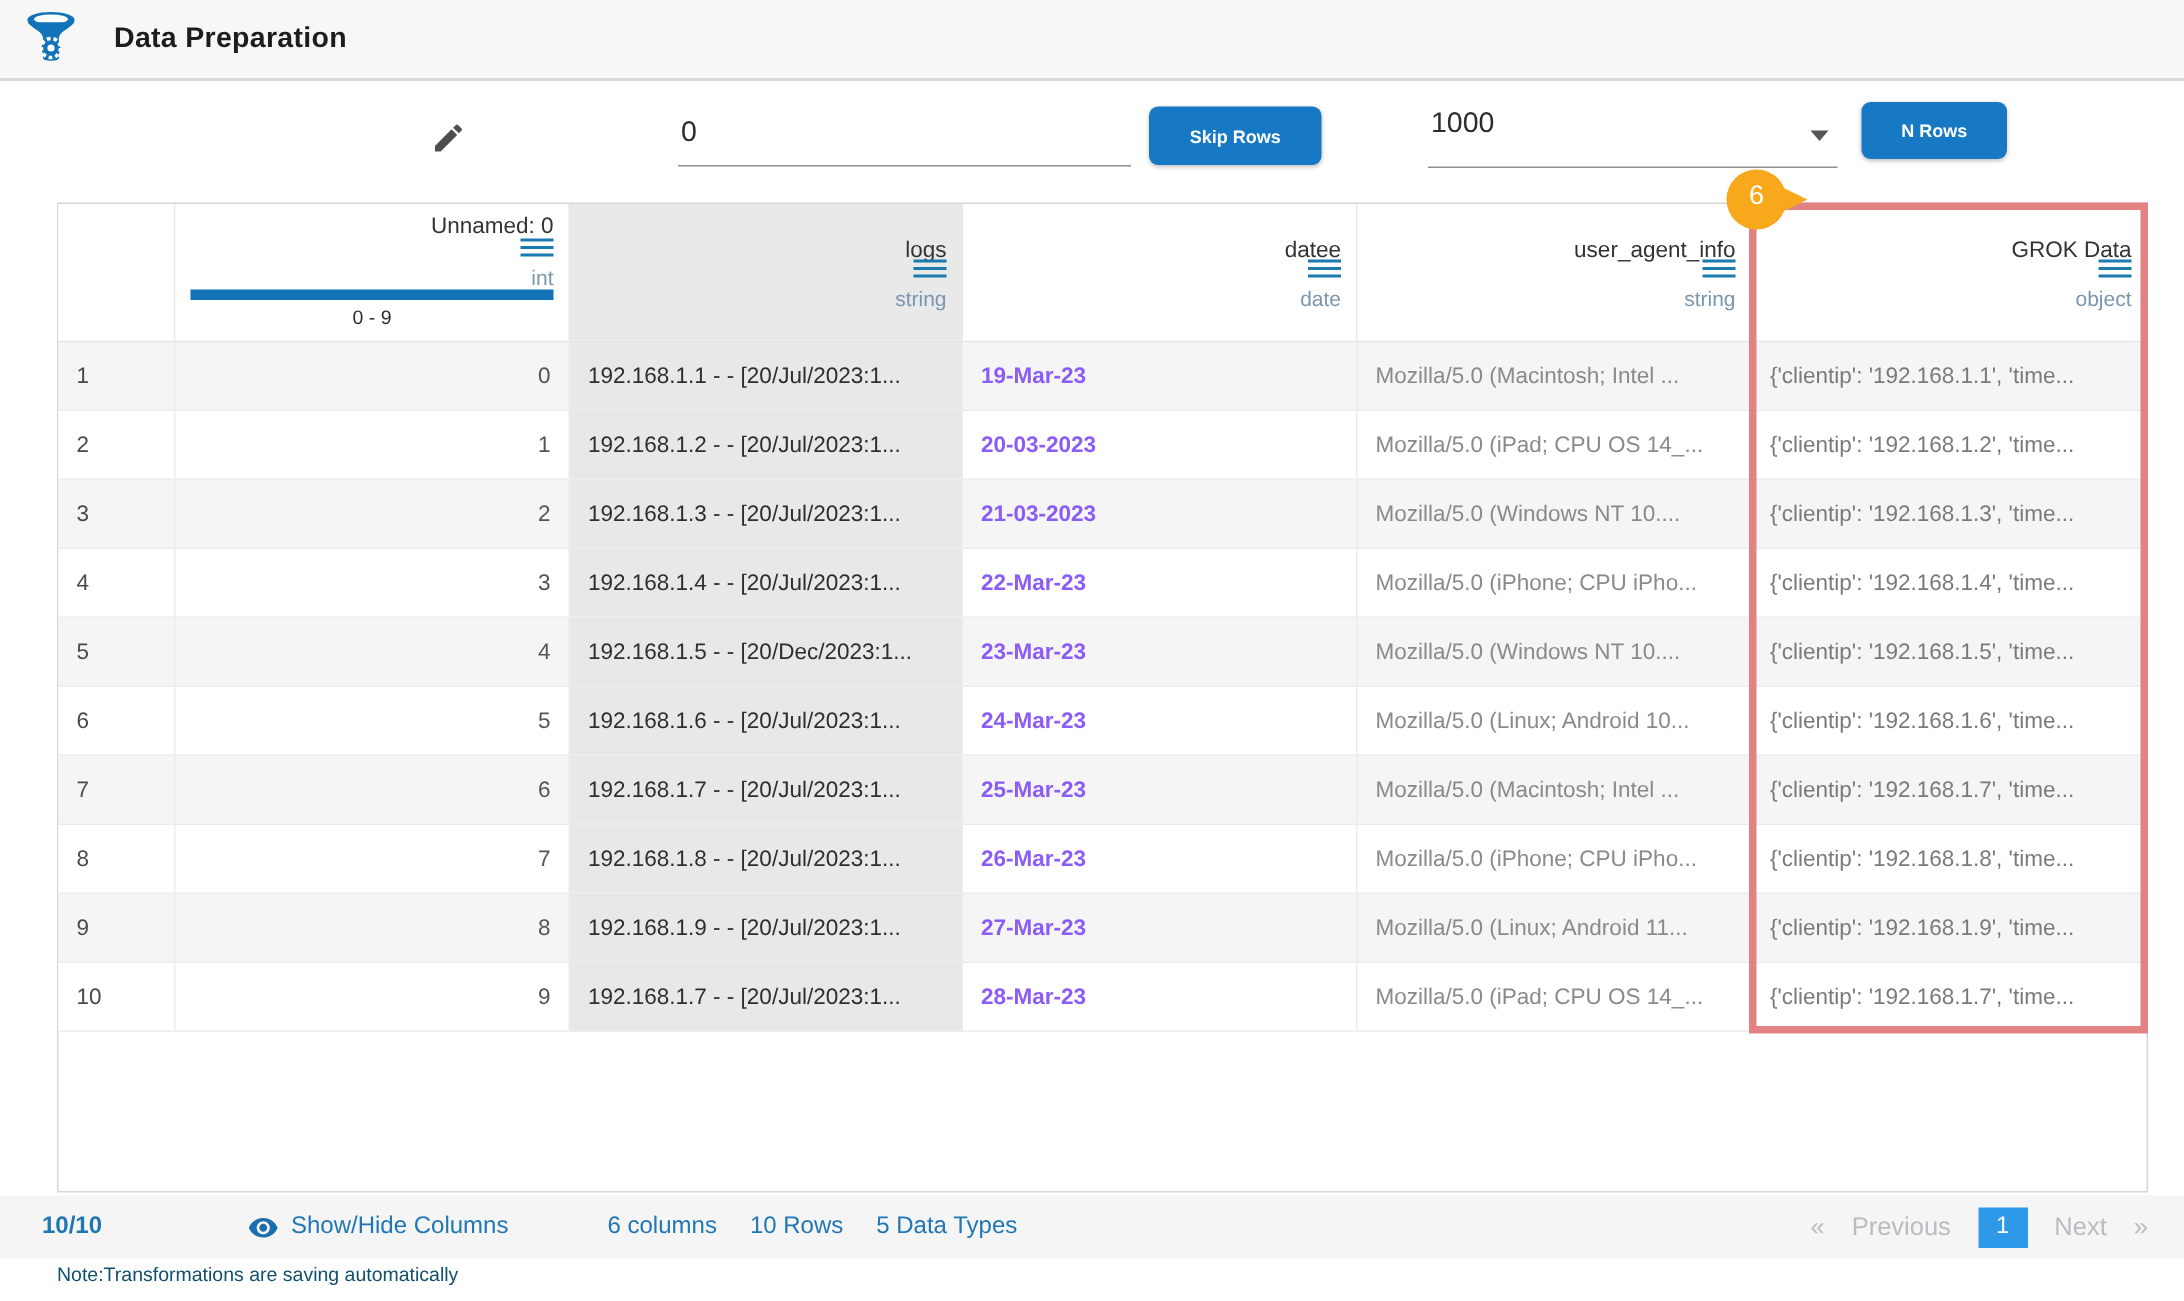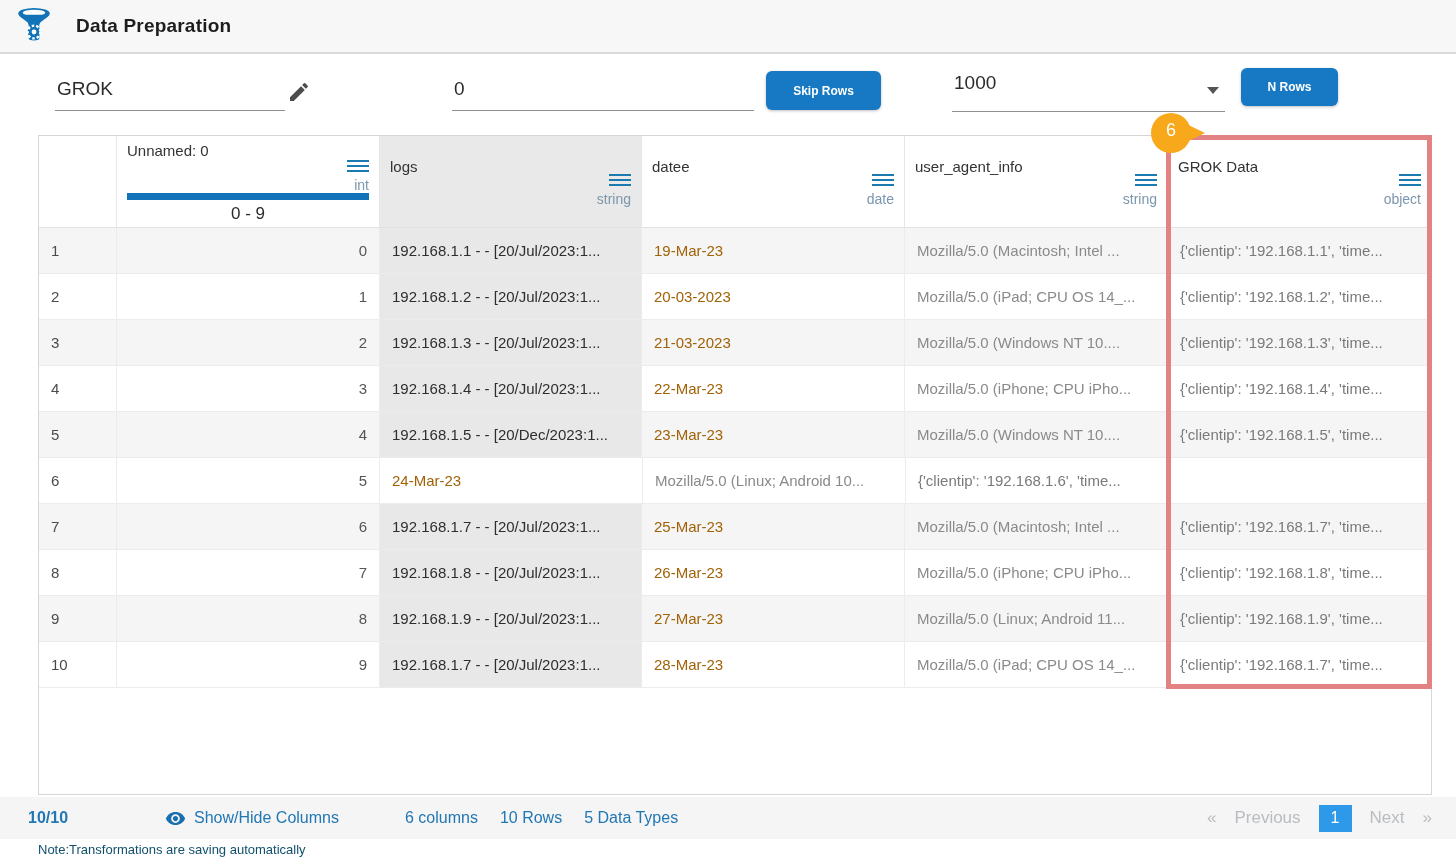--- a/index.html
+++ b/index.html
@@ -54,54 +54,54 @@
     position:relative; border-right:1px solid #e7e7e7; padding:6px 10px;
     font-size:15px; color:#333; background:#fff;
   }
   .th:last-child { border-right:none; }
   .th.col-idx { width:78px; }
   .th.col-unnamed { width:263px; }
   .th.col-logs { width:262px; background:#e9e9e9; }
   .th.col-datee { width:263px; }
   .th.col-ua { width:263px; }
   .th.col-grok { width:263px; }
-  .th .col-title { display:block; }
+  .th .col-title { display:block;text-align:right; }
   .th.pad-title .col-title { margin-top:16px; }
   .menu-block { position:absolute; right:10px; text-align:right; }
   .col-unnamed .menu-block { top:22px; }
   .pad-title .menu-block { top:36px; }
   .hamburger {
     display:inline-block; width:22px; height:12px;
     border-top:2px solid #1b7ab0; border-bottom:2px solid #1b7ab0;
     position:relative; cursor:pointer;
   }
   .hamburger::after {
     content:''; position:absolute; left:0; right:0; top:3px; height:2px; background:#1b7ab0;
   }
   .dtype { display:block; font-size:14px; color:#7b96ad; margin-top:2px; }
   .range-bar {
     position:absolute; left:10px; right:10px; top:57px; height:7px;
     background:var(--bar-blue,#1273b8);
   }
   .range-label {
     position:absolute; left:0; right:0; top:68px; text-align:center;
-    font-size:17px; color:#2b2b2b;
+    font-size:13px; color:#2b2b2b;
   }
   .tbody { }
   .tr { display:flex; height:46px; border-bottom:1px solid #ececec; background:#fff; }
   .tr.odd { background:#f5f5f5; }
   .td {
     border-right:1px solid #ececec; padding:0 12px; font-size:15px;
     display:flex; align-items:center; overflow:hidden; white-space:nowrap;
   }
   .td:last-child { border-right:none; }
   .td.idx { width:78px; color:#4a4a4a; }
   .td.unnamed { width:263px; justify-content:flex-end; color:#555; }
   .td.logs { width:262px; background:#e8e8e8; color:#2e2e2e; }
-  .td.datee { width:263px; color:#a16207; }
+  .td.datee { width:263px; color:#8b5cf6;font-weight:bold; }
   .td.ua { width:263px; color:#8a8a8a; }
   .td.grok { width:263px; color:#7a7a7a; }
   
   .grok-highlight {
     position:absolute; left:1166px; top:135px; width:266px; height:554px;
     border:5px solid var(--highlight,#e28282); pointer-events:none; z-index:6;
   }
   .badge {
     position:absolute; left:1150px; top:112px; width:58px; height:42px;
     z-index:7; pointer-events:none;
@@ -146,21 +146,20 @@
       <ellipse cx="24" cy="7.4" rx="15" ry="4.2" fill="#ffffff"></ellipse>
       <path d="M3 10 C10 18 17 18 17 25 L17 42 C17 45 31 45 31 42 L31 25 C31 18 38 18 45 10" fill="#1273b8"></path>
       <circle cx="24" cy="33" r="8.5" fill="#1273b8" stroke="#ffffff" stroke-width="3.2" stroke-dasharray="3.4 2.6"></circle>
       <circle cx="24" cy="33" r="3.2" fill="#ffffff"></circle>
     </svg>
   </span>
   <span class="title">Data Preparation</span>
 </div>
 
 <div class="toolbar">
-  <input class="u-input grok-input" value="GROK" style="">
   <span class="pencil">
     <svg viewBox="0 0 24 24" width="24" height="24">
       <path fill="#4d4d4d" d="M3 17.25V21h3.75L17.8 9.94l-3.75-3.75L3 17.25zM20.7 7.04c.39-.39.39-1.02 0-1.41l-2.34-2.34a.996.996 0 0 0-1.41 0l-1.83 1.83 3.75 3.75 1.83-1.83z"></path>
     </svg>
   </span>
   <input class="u-input zero-input" value="0" style="">
   <button class="btn skip-btn">Skip Rows</button>
   <div class="select-wrap">
     <span class="sel-value">1000</span>
     <span class="caret"></span>
@@ -251,20 +250,21 @@
         <div class="td idx">5</div>
         <div class="td unnamed">4</div>
         <div class="td logs">192.168.1.5 - - [20/Dec/2023:1...</div>
         <div class="td datee">23-Mar-23</div>
         <div class="td ua">Mozilla/5.0 (Windows NT 10....</div>
         <div class="td grok">{'clientip': '192.168.1.5', 'time...</div>
       </div>
       <div class="tr even">
         <div class="td idx">6</div>
         <div class="td unnamed">5</div>
+        <div class="td logs">192.168.1.6 - - [20/Jul/2023:1...</div>
         <div class="td datee">24-Mar-23</div>
         <div class="td ua">Mozilla/5.0 (Linux; Android 10...</div>
         <div class="td grok">{'clientip': '192.168.1.6', 'time...</div>
       </div>
       <div class="tr odd">
         <div class="td idx">7</div>
         <div class="td unnamed">6</div>
         <div class="td logs">192.168.1.7 - - [20/Jul/2023:1...</div>
         <div class="td datee">25-Mar-23</div>
         <div class="td ua">Mozilla/5.0 (Macintosh; Intel ...</div>

